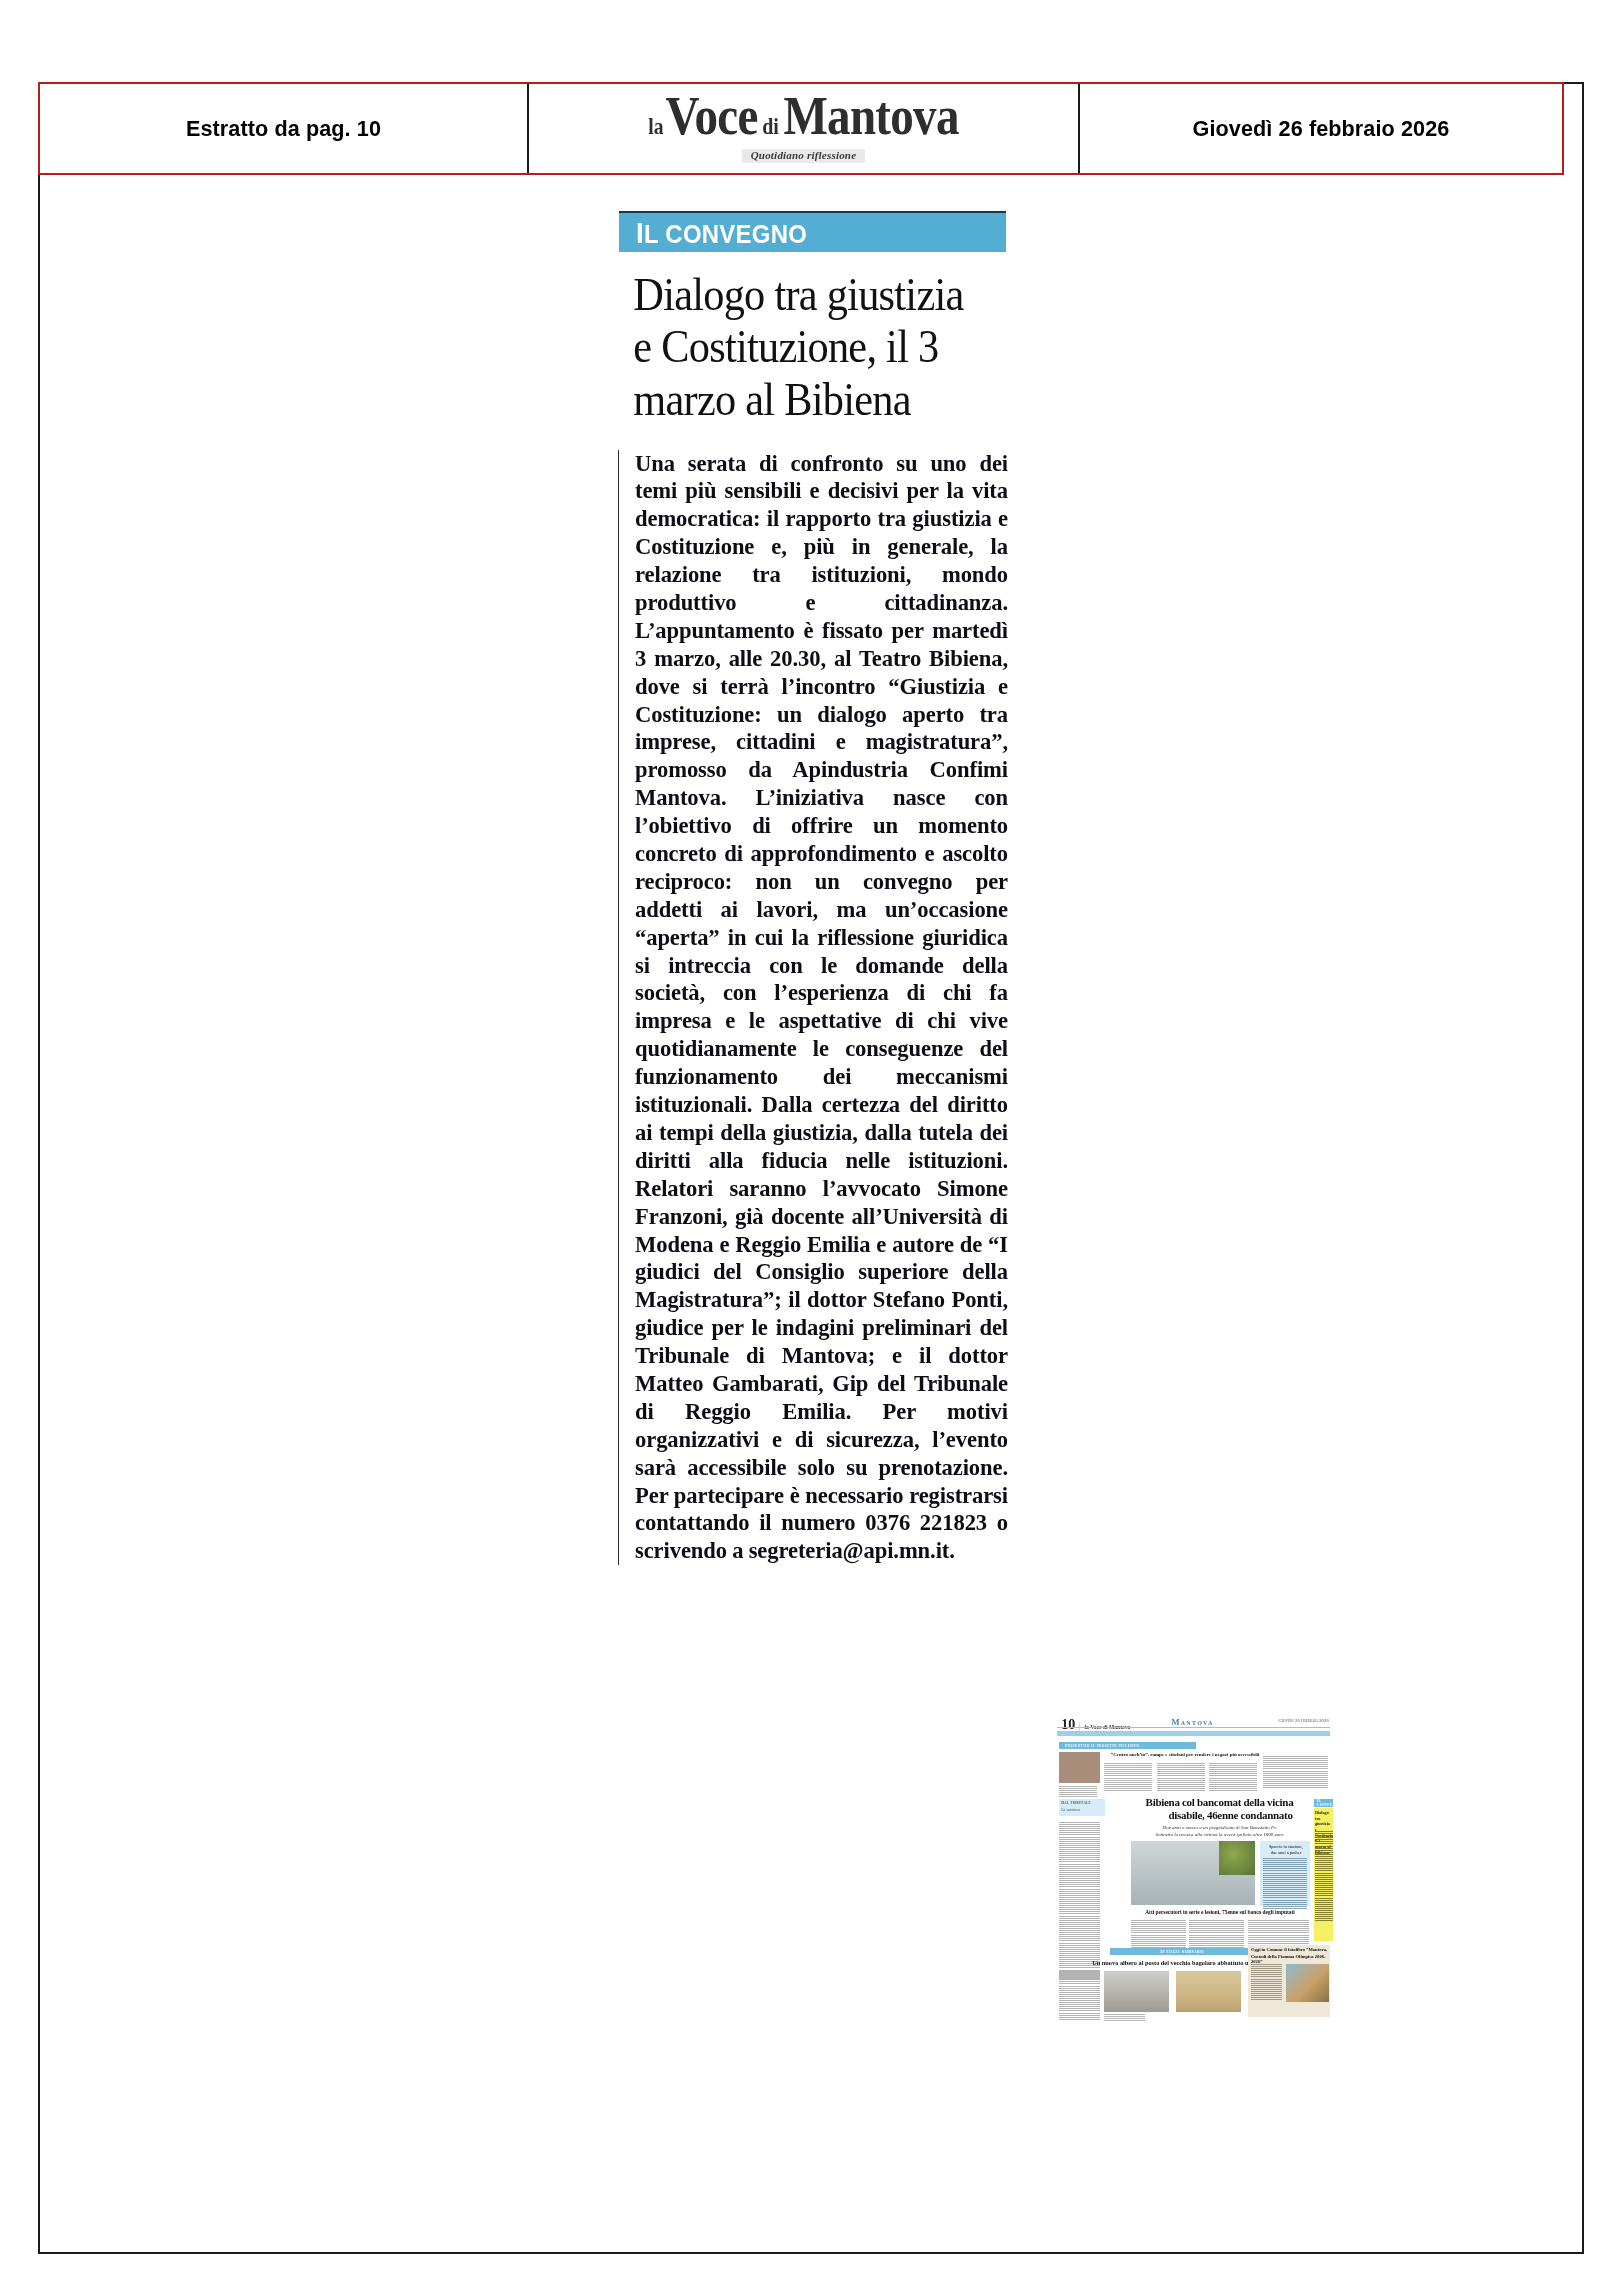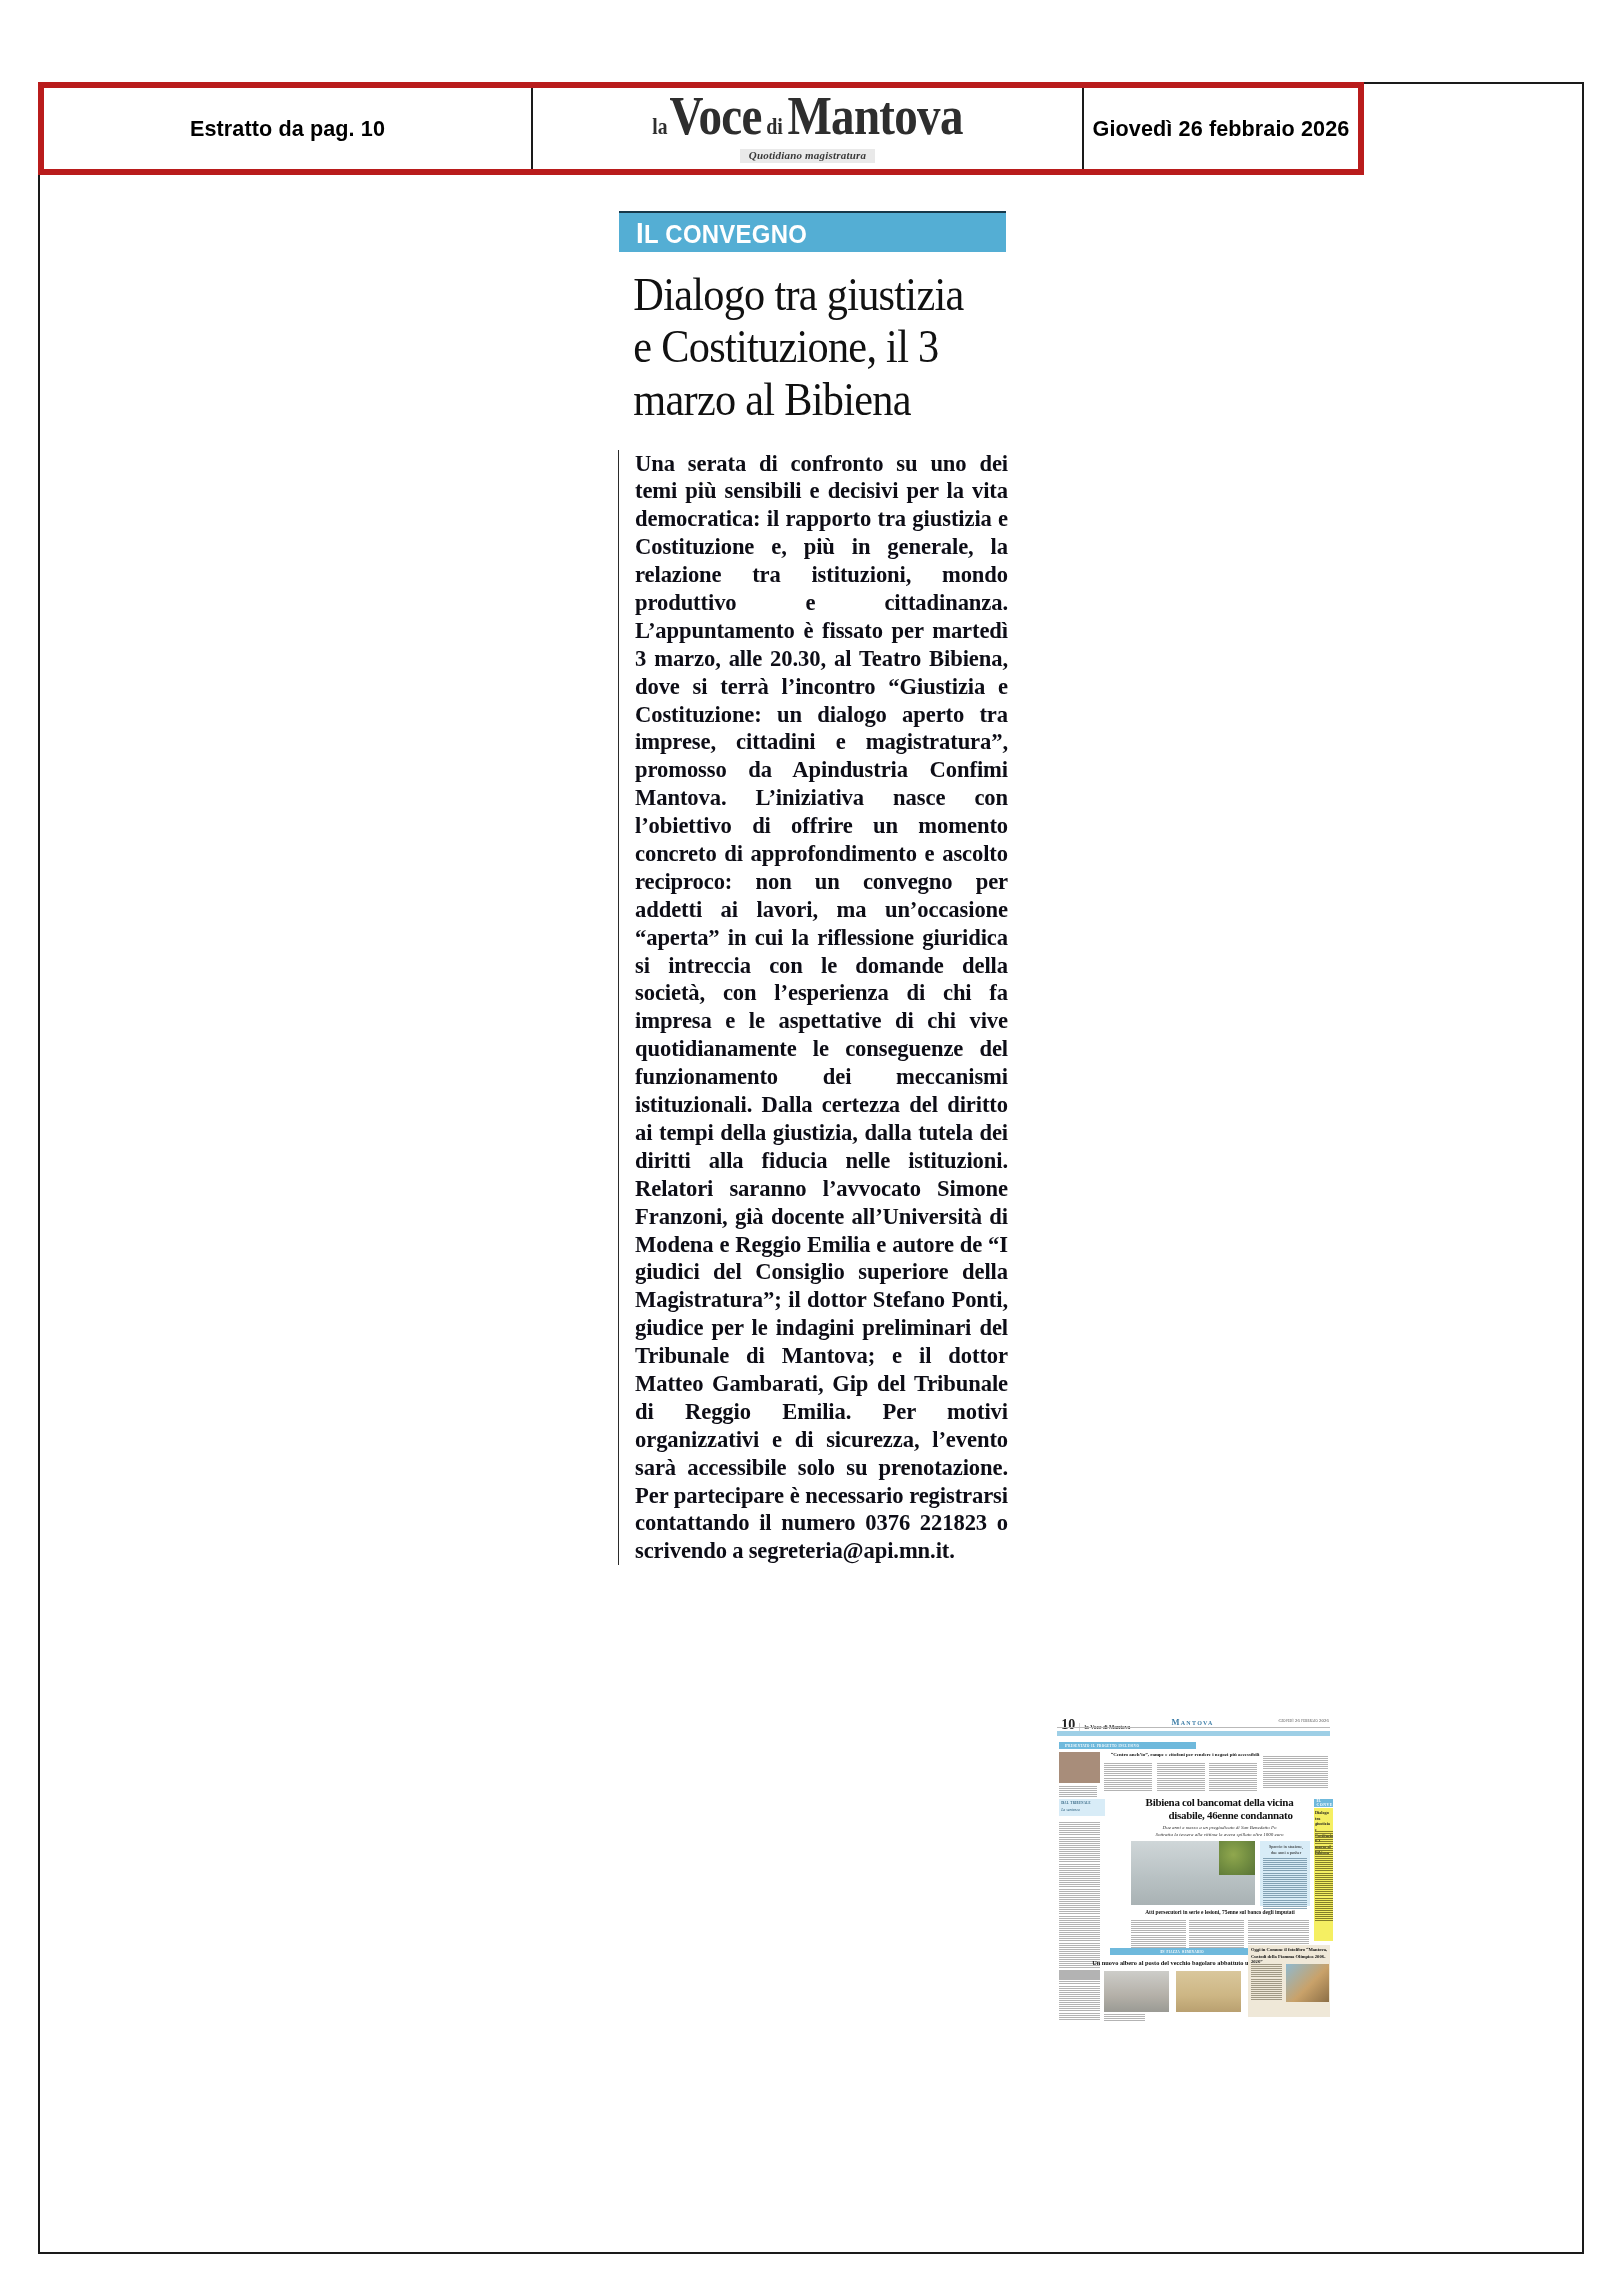--- a/index.html
+++ b/index.html
@@ -25,24 +25,24 @@
     border: 2px solid #1a1a1a;
     box-sizing: border-box;
     background: #ffffff;
   }
 
   
   .header-bar {
     position: absolute;
     left: 38px;
     top: 82px;
-    width: 1326px;
+    width: 1526px;
     height: 93px;
     box-sizing: border-box;
-    border: 6px solid #b91c1c;
+    border: 2px solid #b91c1c;
     display: flex;
     align-items: stretch;
     background: #fff;
     z-index: 5;
   }
   .hdr-cell {
     display: flex;
     align-items: center;
     justify-content: center;
     box-sizing: border-box;
@@ -275,21 +275,21 @@
   </div>
 
   <div class="hdr-cell hdr-mid">
     <div class="masthead">
       <div class="mh-main">
         <span class="mh-la">la</span>
         <span class="mh-voce">Voce</span>
         <span class="mh-di">di</span>
         <span class="mh-mantova">Mantova</span>
       </div>
-      <div class="mh-tag">Quotidiano magistratura</div>
+      <div class="mh-tag">Quotidiano riflessione</div>
     </div>
   </div>
 
   <div class="hdr-cell hdr-right">
     <span class="hdr-label">Giovedì 26 febbraio 2026</span>
   </div>
 </div>
 
 <div class="article">
 

